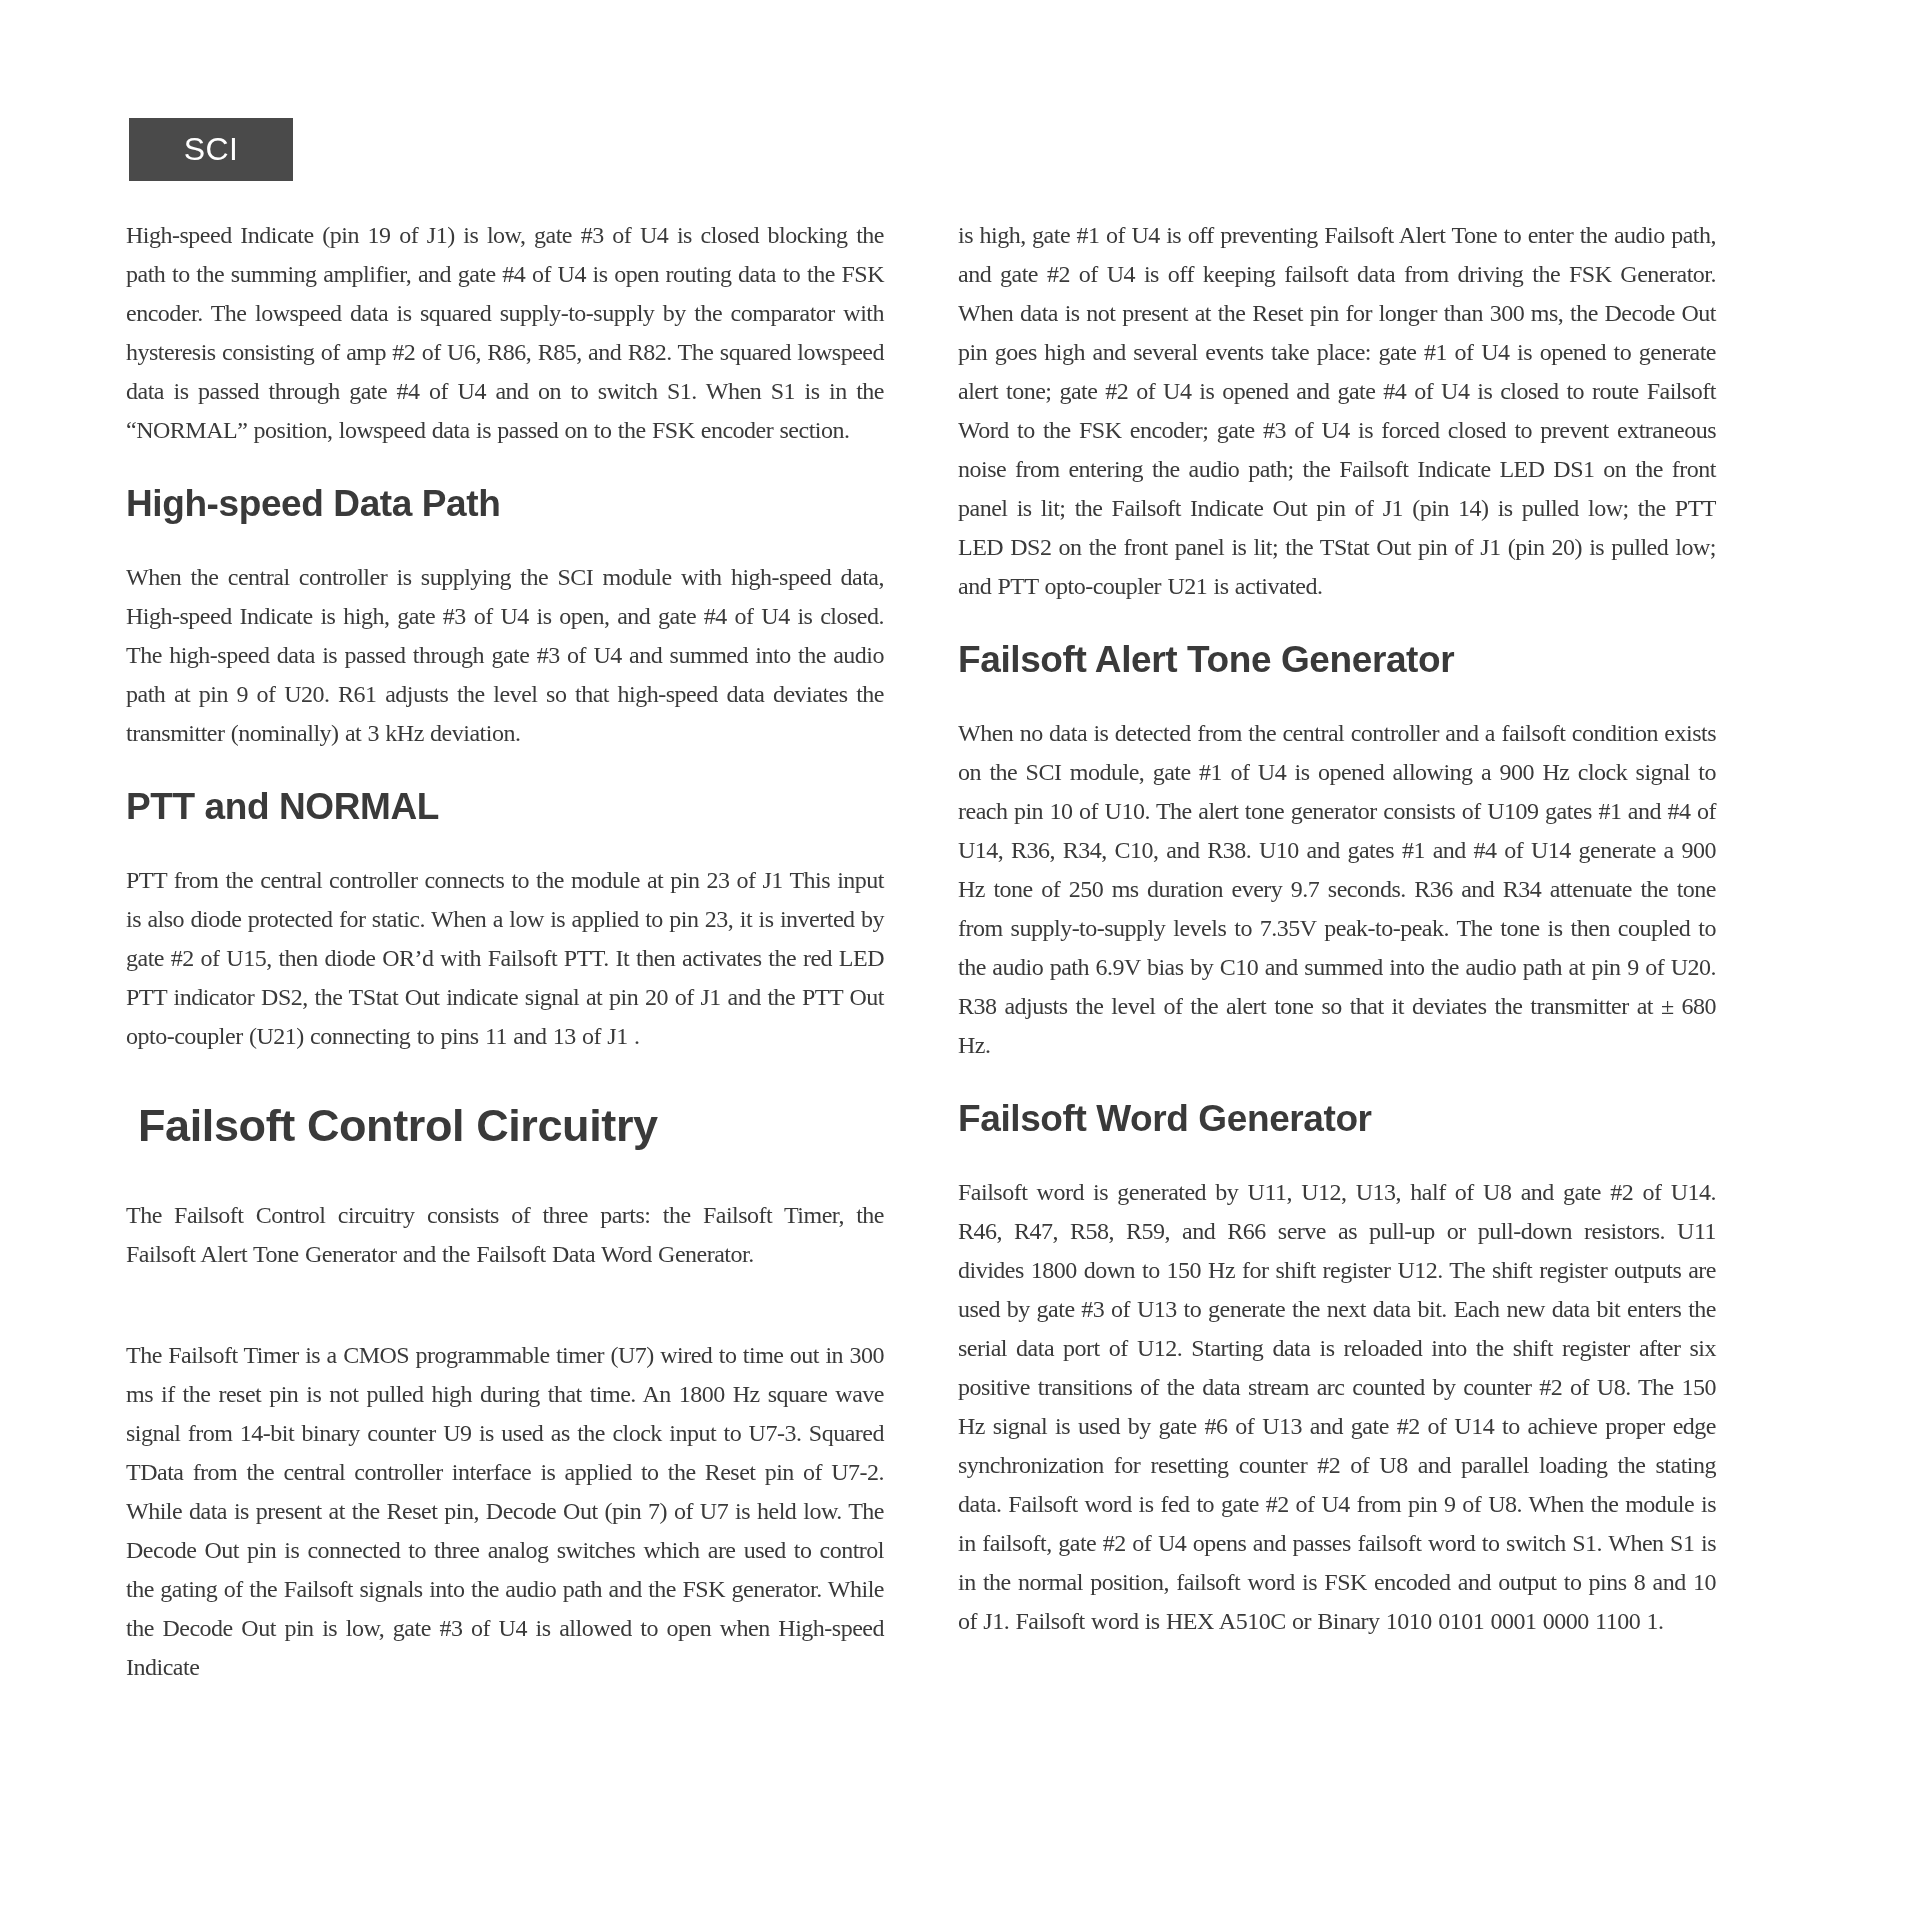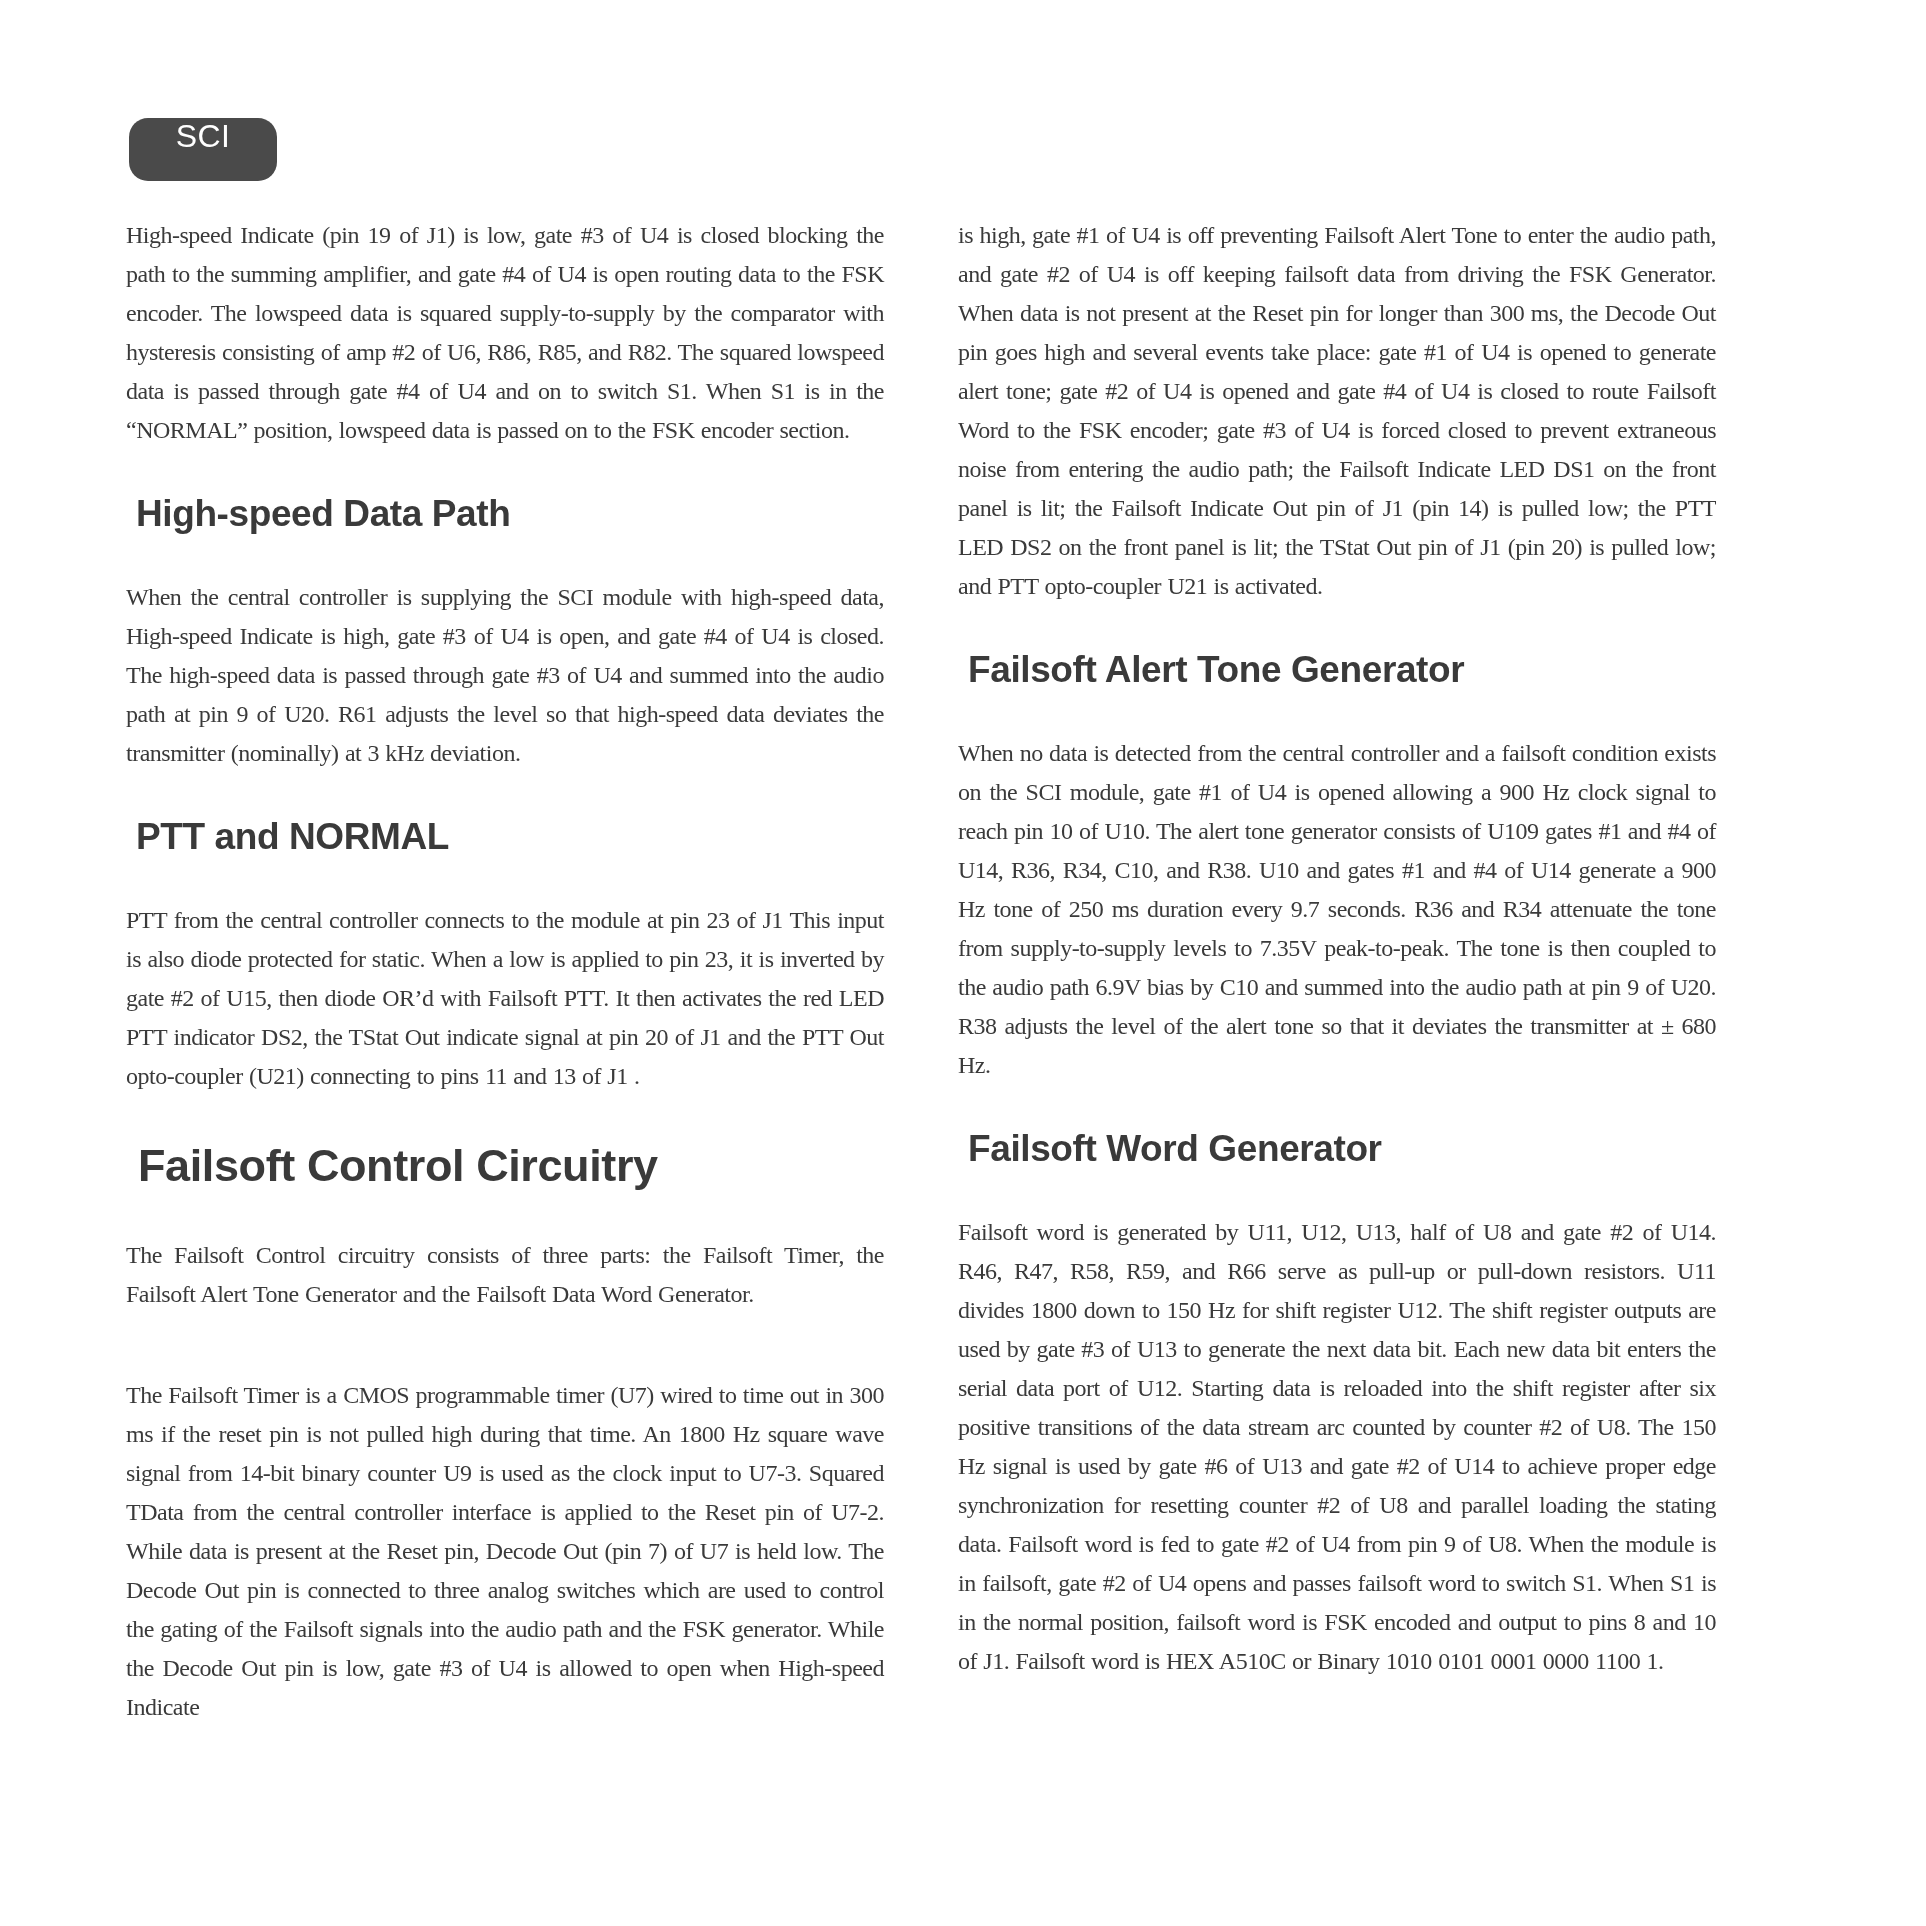--- a/index.html
+++ b/index.html
@@ -1,38 +1,38 @@
 <!DOCTYPE html>
 <html style="font-size:6.2px"><head>
 <meta charset="utf-8">
 <style>
   html, body { margin: 0; padding: 0; background: #ffffff; }
   body {
     width: 1942px; height: 2552px; position: relative; overflow: hidden;
     font-family: "Liberation Sans", sans-serif; color: #3a3a3a;
   }
   .tab {
-    position: absolute; left: 129px; top: 118px; width: 148px; height: 63px;
+    position: absolute; left: 129px; top: 118px; width: 164px; height: 63px;
     background: #4a4a4a; color: #ffffff;
-    display: flex; align-items: flex-start; justify-content: center;
-    font-size: 32px; font-weight: normal; letter-spacing: 0.4px; border-radius: 19px;
+    display: flex; align-items: center; justify-content: center;
+    font-size: 32px; font-weight: normal; letter-spacing: 0.4px;
   }
   .col {
     position: absolute; top: 216px; width: 758px;
   }
   .col.left { left: 126px; }
   .col.right { left: 958px; }
   p.body {
     margin: 0; font-size: 24px; line-height: 39px; text-align: justify;
     letter-spacing: -0.5px; word-spacing: 0.8px;
     font-family: Liberation Serif, serif;
     transform-origin: left top;
   }
   h2.h2 {
-    margin: 10px; font-size: 37px; font-weight: bold; line-height: 46px;
+    margin: 0; font-size: 37px; font-weight: bold; line-height: 46px;
     letter-spacing: -0.4px;
   }
   h1.h1 {
     margin: 12px; font-size: 45px; font-weight: bold; line-height: 54px;
     letter-spacing: -0.4px;
   }
   .gap-s { height: 31px; }
 </style>
 </head>
 <body>

